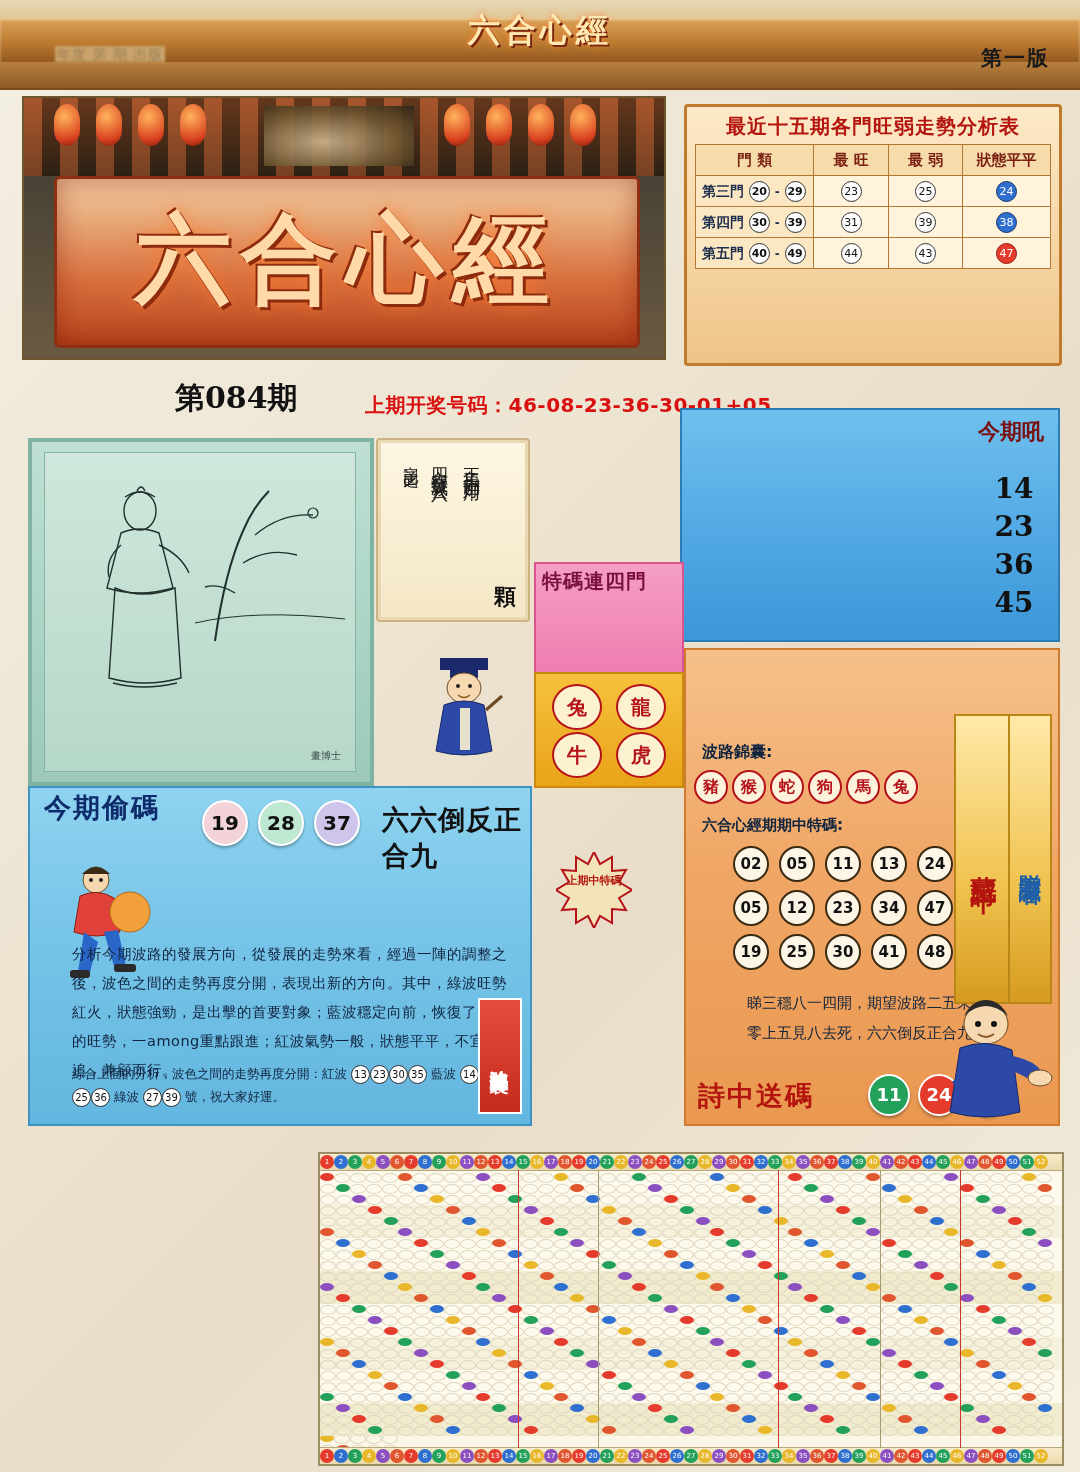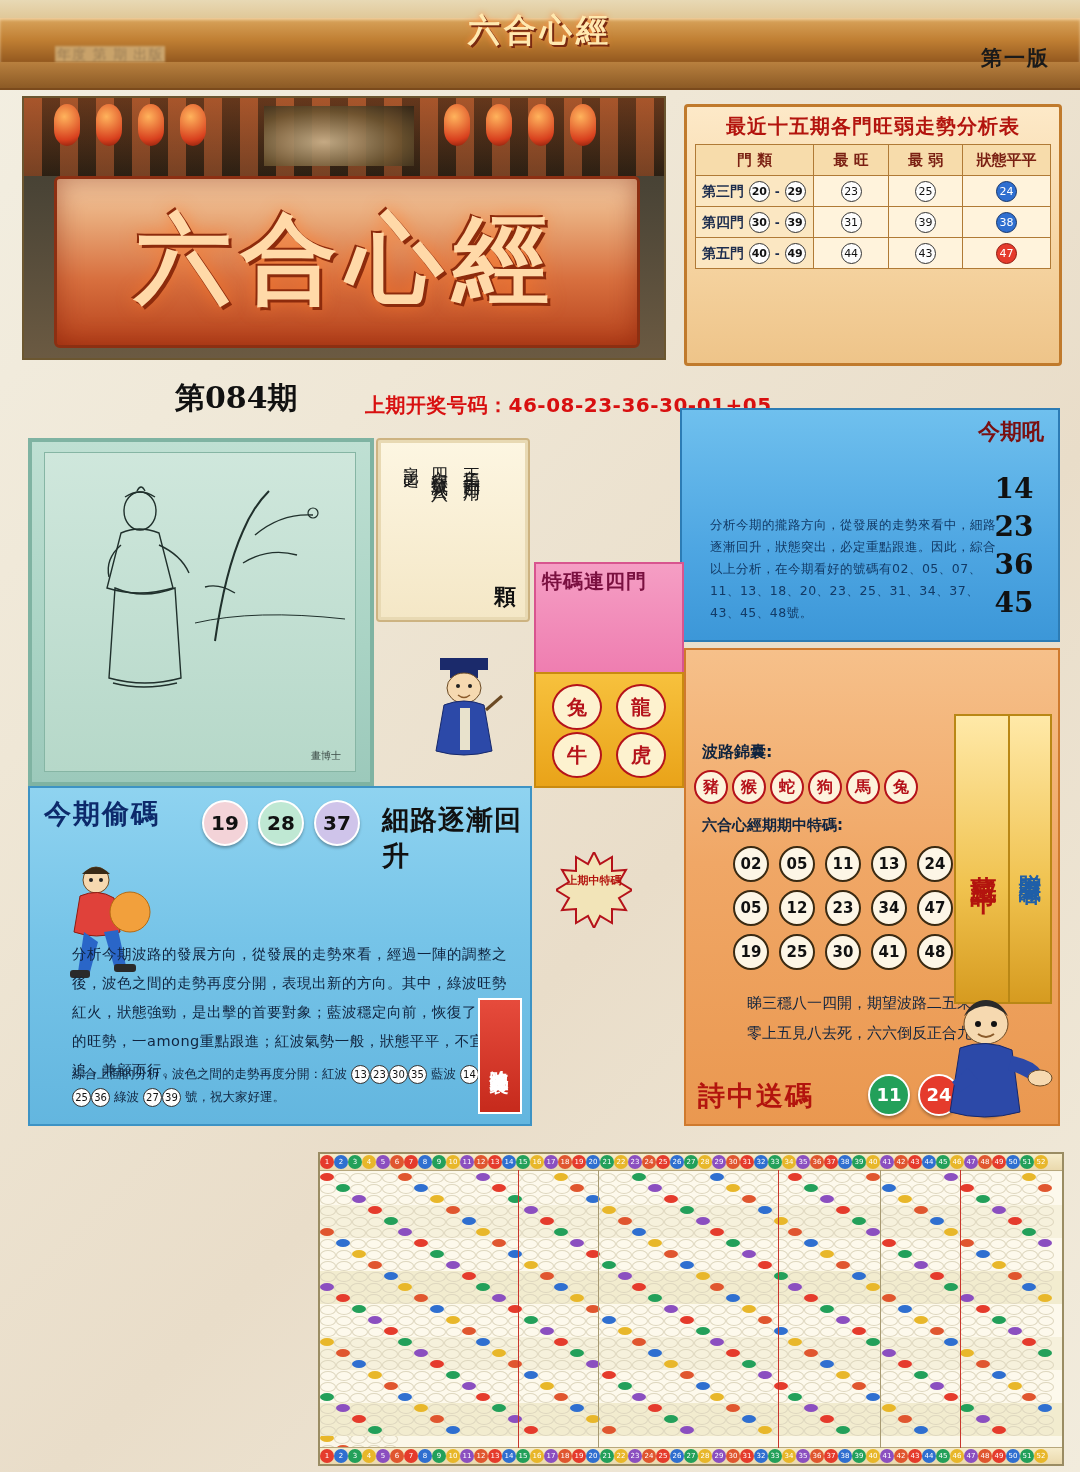--- a/index.html
+++ b/index.html
@@ -176,21 +176,21 @@
     color:#123a66;line-height:22px;letter-spacing:.5px;
   }
 
   
   .stealpanel{
     position:absolute;left:28px;top:786px;width:500px;height:336px;
     background:linear-gradient(180deg,#8fd3f0 0%,#76c4e8 45%,#63b6df 100%);
     border:2px solid #3d93c4;
   }
   .stealpanel .t1{
-    position:absolute;left:14px;top:8px;font-size:27px;font-weight:bold;color:#0d2a6b;
+    position:absolute;left:14px;top:2px;font-size:27px;font-weight:bold;color:#0d2a6b;
     font-family:"DejaVu Serif","Liberation Serif",serif;letter-spacing:2px;
   }
   .stealpanel .bigball{
     position:absolute;top:12px;width:42px;height:42px;border-radius:50%;
     text-align:center;line-height:42px;font-size:20px;font-weight:bold;color:#111;
     border:2px solid #fff;box-shadow:0 2px 3px rgba(0,0,0,.3);
   }
   .stealpanel .t2{
     position:absolute;left:352px;top:14px;font-size:27px;font-weight:bold;color:#111;
     font-family:"DejaVu Serif","Liberation Serif",serif;letter-spacing:1px;
@@ -435,29 +435,28 @@
 </svg>
 
 <div class="bluepanel">
   <div class="hdr">今期吼</div>
   <div class="nums" id="blue-nums">
       <div>14</div>
       <div>23</div>
       <div>36</div>
       <div>45</div>
     </div>
-  <div class="body">分析今期的攏路方向，從發展的走勢來看中，細路逐漸回升，狀態突出，必定重點跟進。因此，綜合以上分析，在今期看好的號碼有02、05、07、11、13、18、20、23、25、31、34、37、43、45、48號。</div>
 </div>
 
 <div class="stealpanel">
   <div class="t1">今期偷碼</div>
   <div class="bigball" style="left:172px;background:#f3d3d8">19</div>
   <div class="bigball" style="left:228px;background:#bfe8d3">28</div>
   <div class="bigball" style="left:284px;background:#cfc4ea">37</div>
-  <div class="t2">細路逐漸回升</div>
+  <div class="t2">六六倒反正合九</div>
   <svg class="man" viewBox="0 0 96 120">
     <circle cx="36" cy="20" r="13" fill="#f6d9b0" stroke="#6b4a24"></circle>
     <path d="M22 14 q14 -14 28 0" fill="#3a2a16"></path>
     <circle cx="31" cy="20" r="2" fill="#222"></circle>
       <circle cx="41" cy="20" r="2" fill="#222"></circle>
     <path d="M20 36 q18 -8 34 2 l6 34 q-24 8 -46 0 z" fill="#e0413a" stroke="#8e1b10"></path>
     <circle cx="70" cy="52" r="20" fill="#f2a03c" stroke="#b56a12"></circle>
     <path d="M24 72 l-6 40 h12 l8 -30" fill="#2a66c8"></path>
     <path d="M44 72 l10 34 h12 l-8 -36" fill="#2a66c8"></path>
     <rect x="10" y="110" width="20" height="8" rx="3" fill="#2a2a2a"></rect>

